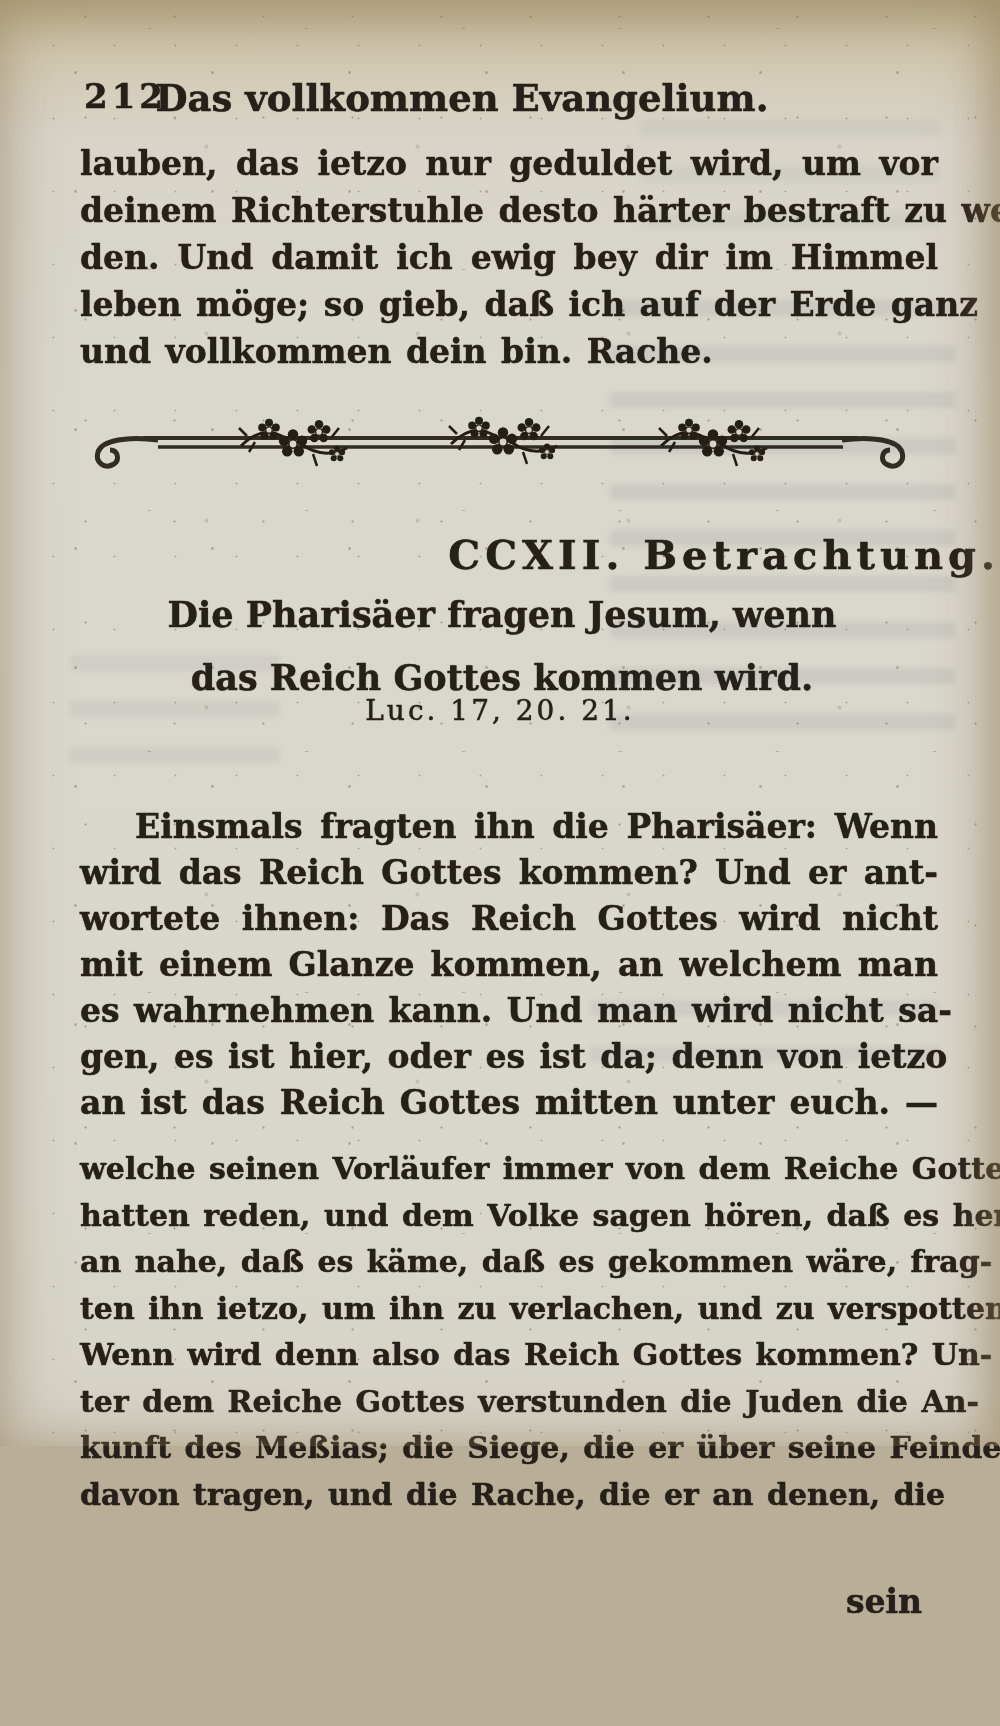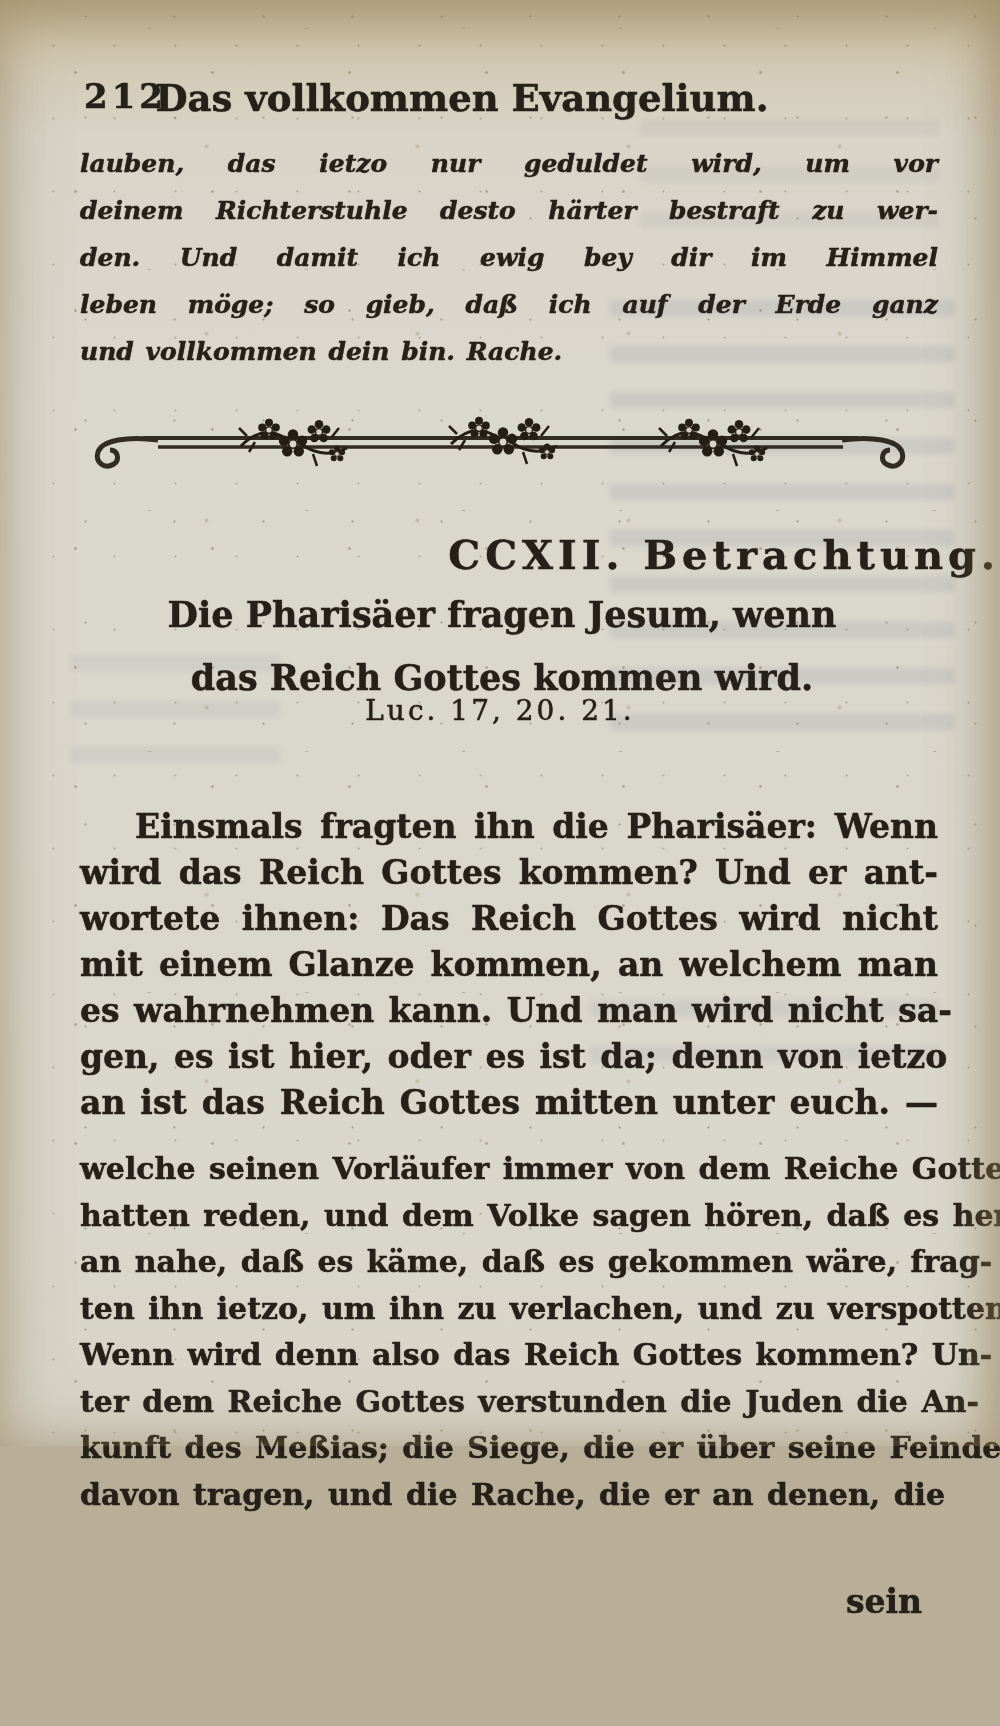--- a/index.html
+++ b/index.html
@@ -44,21 +44,21 @@
   .ink{
     color:#26201a;
     text-shadow:0 0 1px rgba(38,30,20,0.65);
     -webkit-text-stroke:0.4px rgba(38,30,20,0.8);
   }
   .running-header{position:absolute;top:76px;left:0;width:100%;height:46px;font-weight:bold;}
   .pageno{position:absolute;left:84px;top:0;font-size:34px;letter-spacing:4px;}
   .runtitle{position:absolute;left:462px;top:0;transform:translateX(-50%);font-size:37px;white-space:nowrap;}
 
   .para{position:absolute;left:80px;width:858px;font-weight:bold;}
-  .p-prayer{top:140px;font-size:25px;line-height:47px;font-style:italic;}
+  .p-prayer{top:140px;font-size:33px;line-height:47px;}
   .p-quote{top:804px;font-size:33px;line-height:46px;}
   .p-comment{top:1146px;font-size:30px;line-height:46.5px;}
   .line{display:block;text-align:justify;text-align-last:justify;word-spacing:3px;white-space:nowrap;}
   .line.lastline{text-align-last:left;}
   .line.ind-sm{padding-left:55px;}
   .line.ind-lg{padding-left:88px;}
 
   .ornament{position:absolute;left:88px;top:398px;width:824px;height:92px;}
 
   .sec-head{position:absolute;top:498px;left:0;width:100%;text-align:right;font-size:40px;font-weight:bold;letter-spacing:5px;}

